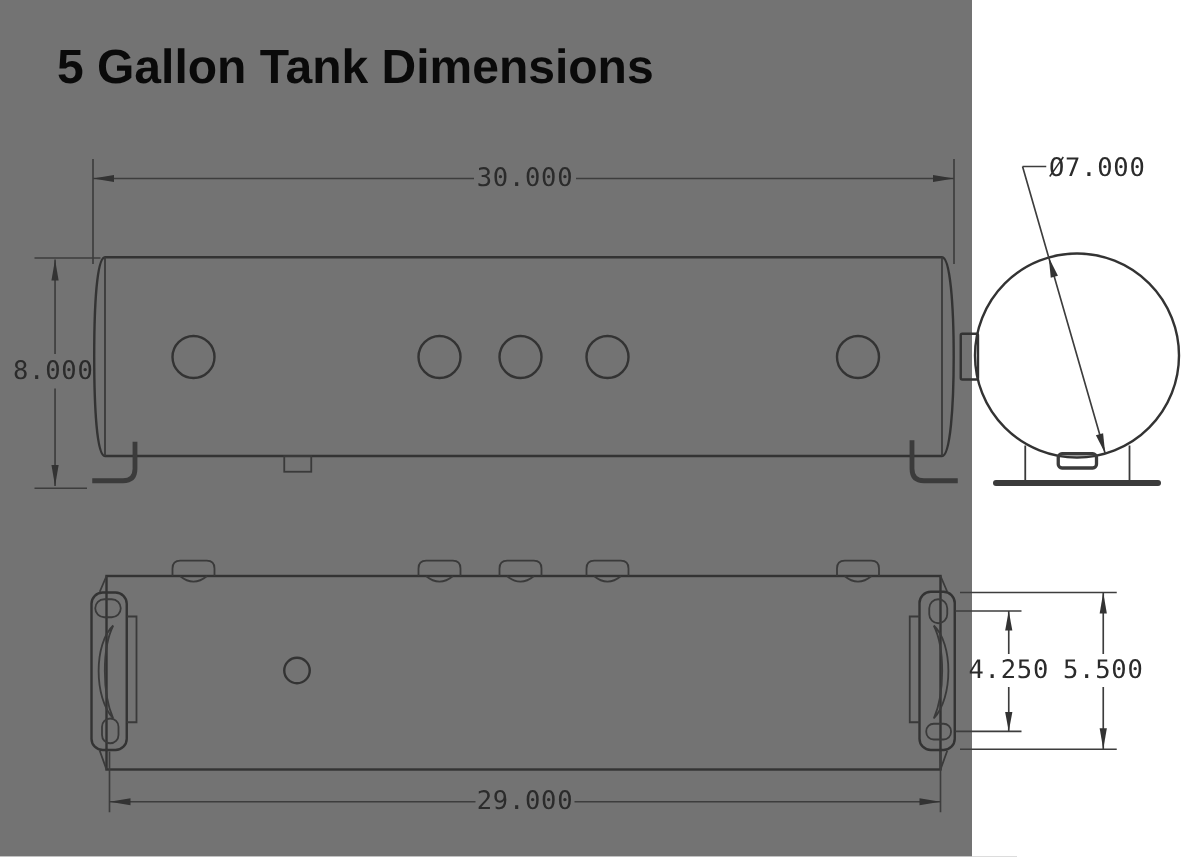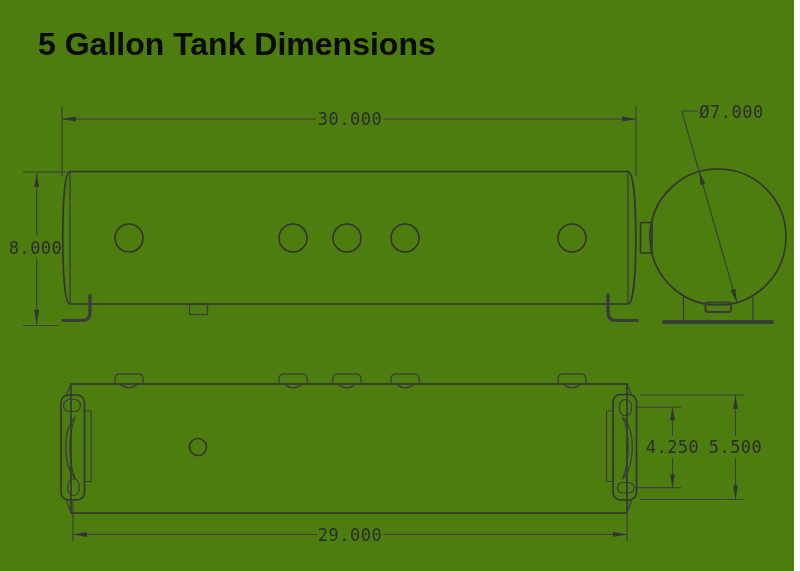--- a/index.html
+++ b/index.html
@@ -6,23 +6,23 @@
     margin: 0;
     padding: 0;
     background: #ffffff;
     width: 800px;
     height: 571px;
     overflow: hidden;
     font-family: "Liberation Sans", sans-serif;
   }
   .page {
     position: relative;
-    width: 794px;
+    width: 648px;
     height: 571px;
-    background: #4d7c0f;
+    background: #737373;
   }
   h1.title {
     position: absolute;
     left: 38px;
     top: 26px;
     margin: 0;
     font-family: "Liberation Sans", sans-serif;
     font-weight: bold;
     font-size: 32px;
     letter-spacing: 0px;

